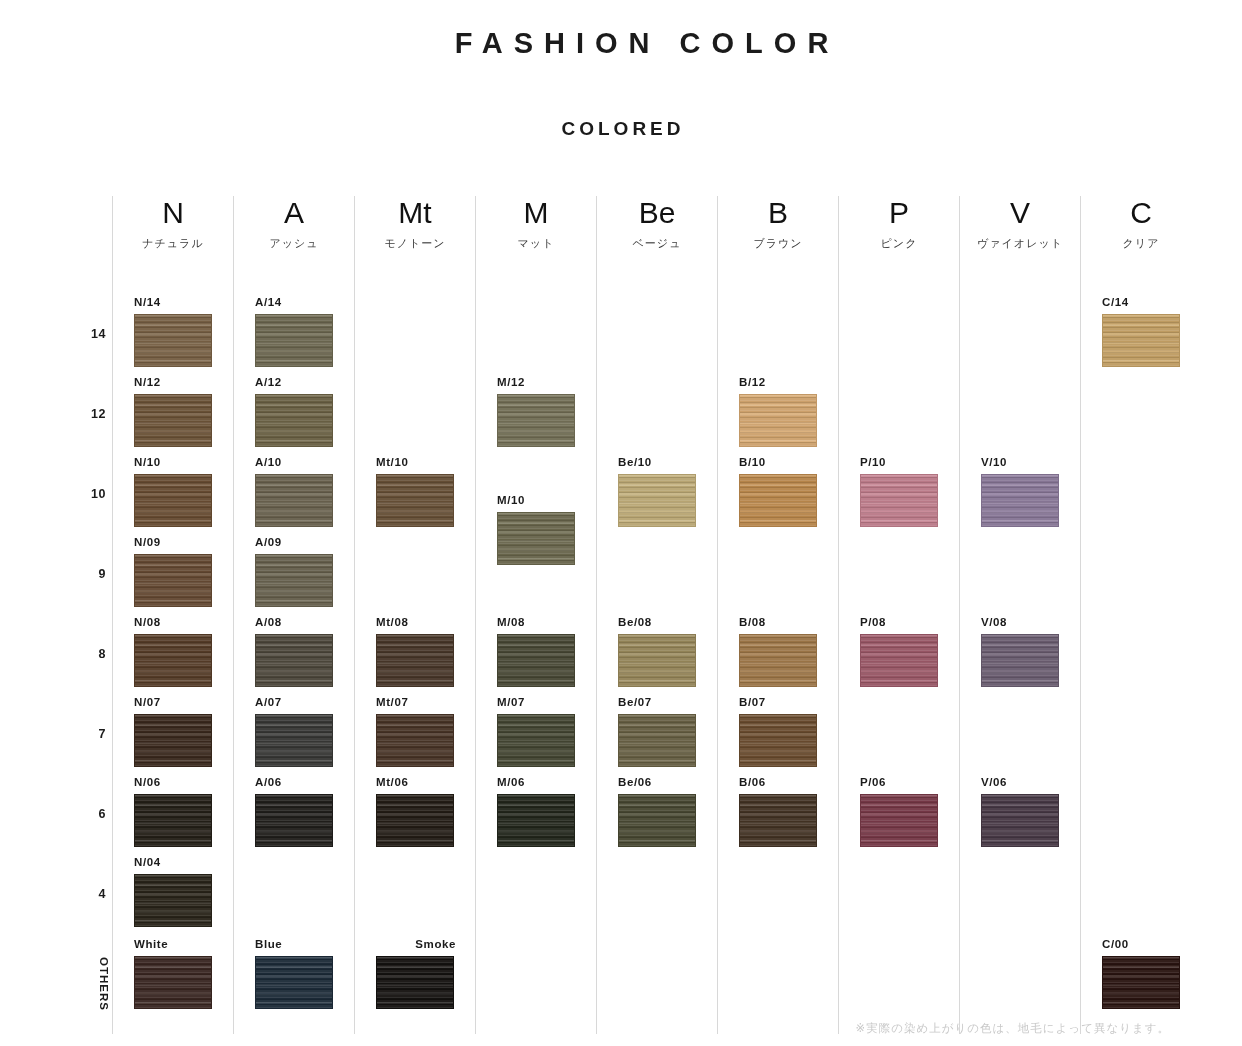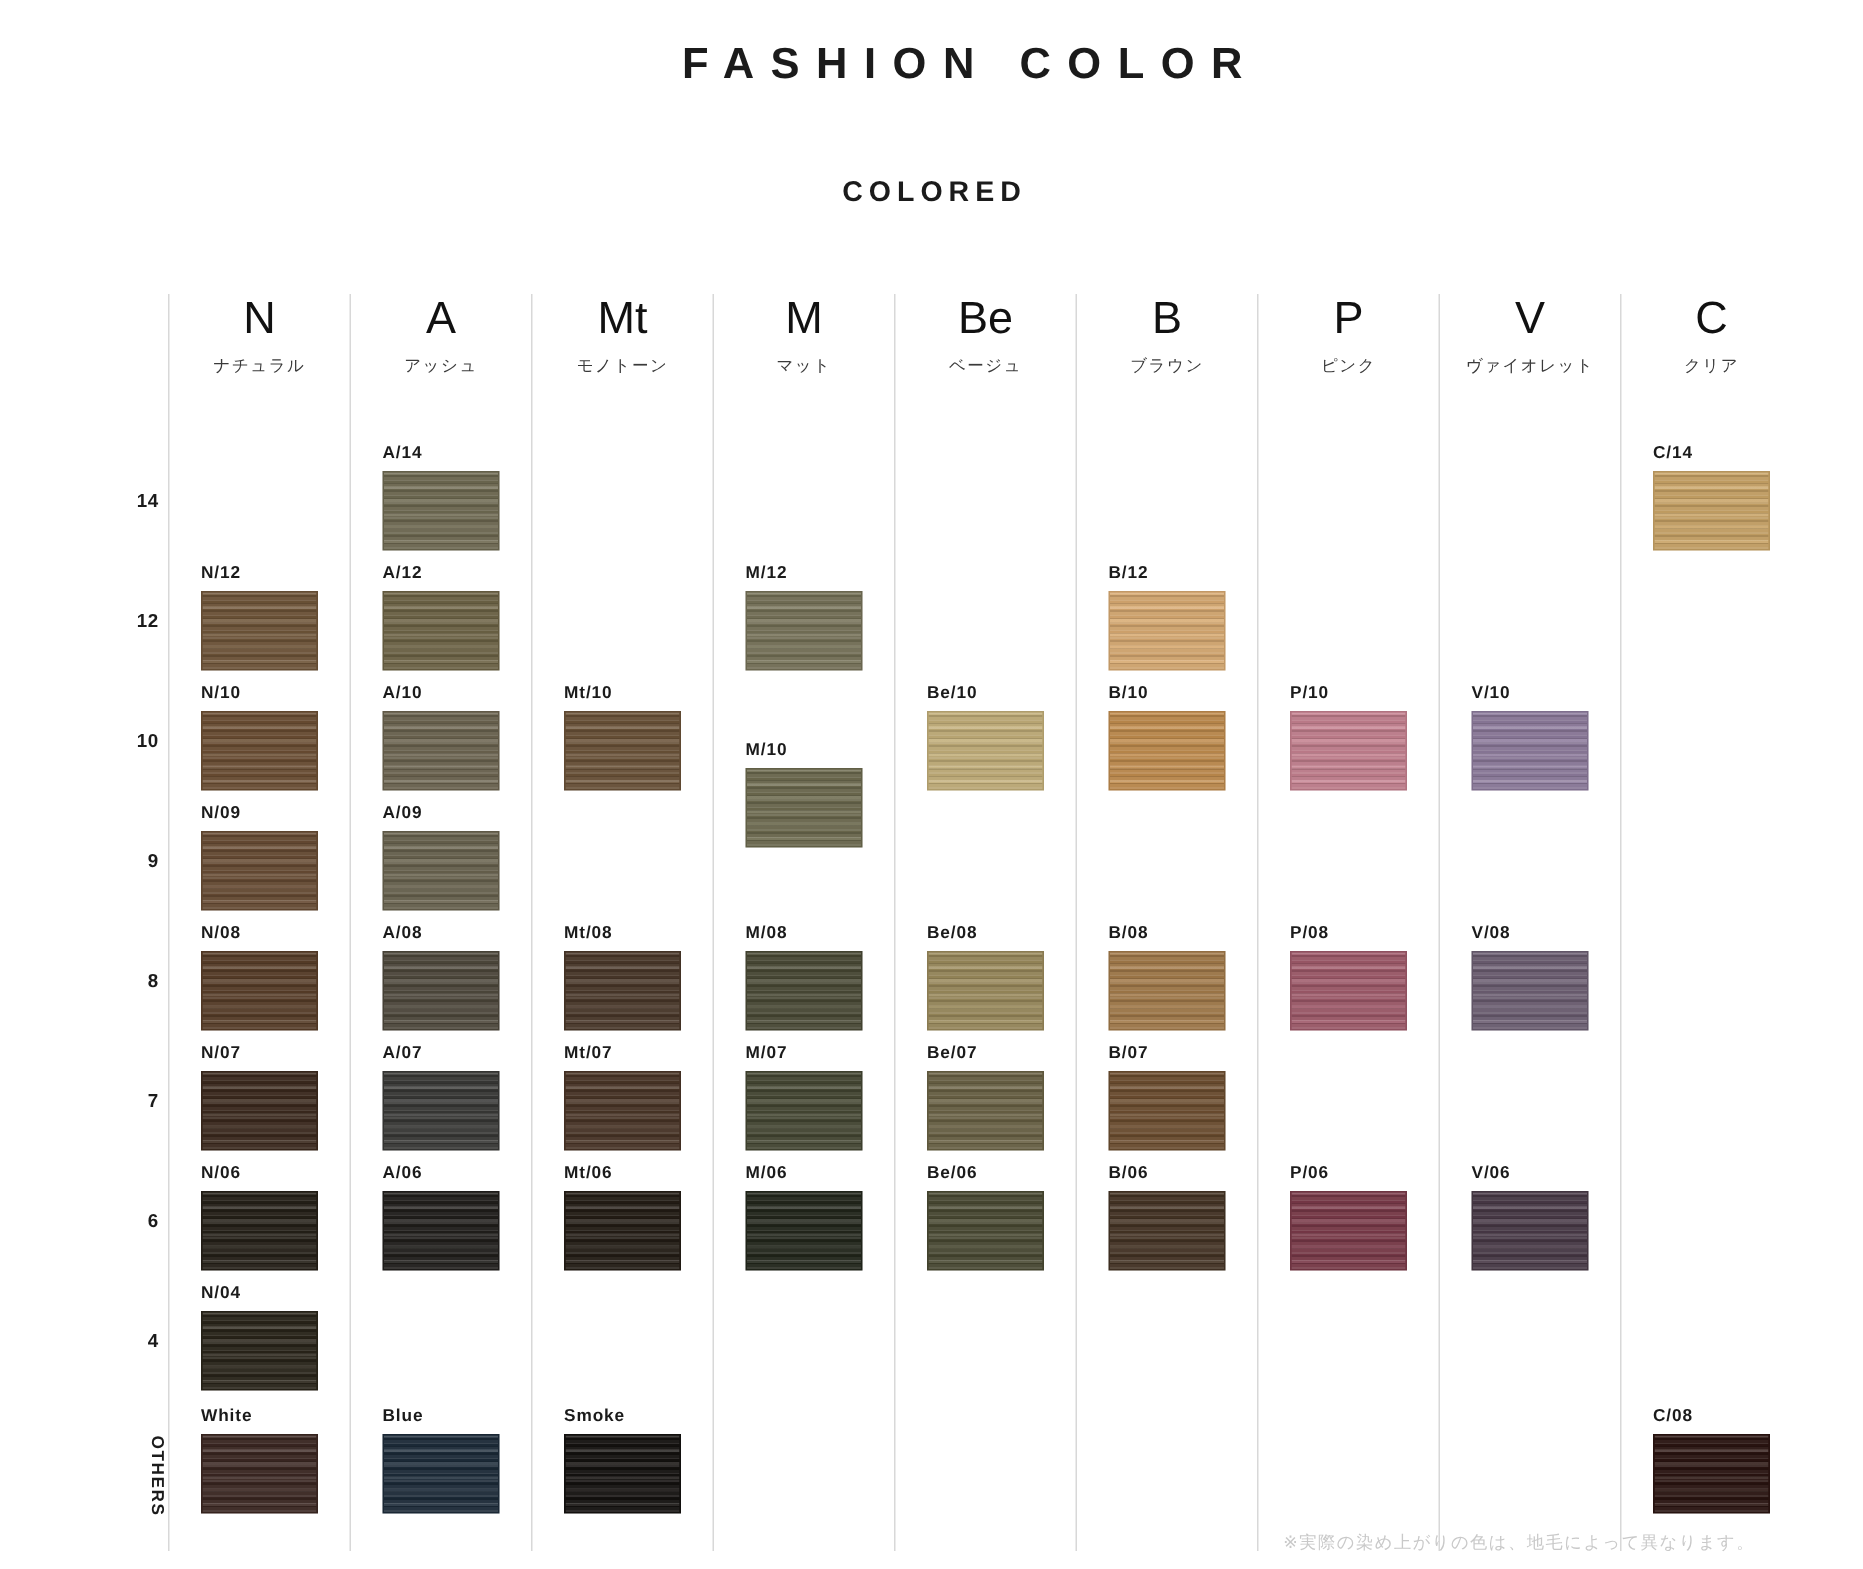--- a/index.html
+++ b/index.html
@@ -171,20 +171,26 @@
       <div class="axis-tick" style="top: 611px;">6</div>
       <div class="axis-tick" style="top: 691px;">4</div>
       <div class="axis-tick vertical" style="top: 761px;">OTHERS</div>
     </div>
   <div class="cols" id="cols">
       <div class="col" style="left: 0px;">
         <div class="col-head">
           <div class="col-code">N</div>
           <div class="col-jp">ナチュラル</div>
         </div>
+        <div class="cell" style="top: 100px;">
+          <div class="cell-label">N/14</div>
+          <div class="swatch" style="background: rgb(123, 99, 70);">
+            <div class="tex"></div>
+          </div>
+        </div>
         <div class="cell" style="top: 180px;">
           <div class="cell-label">N/12</div>
           <div class="swatch" style="background: rgb(111, 85, 57);">
             <div class="tex"></div>
           </div>
         </div>
         <div class="cell" style="top: 260px;">
           <div class="cell-label">N/10</div>
           <div class="swatch" style="background: rgb(107, 78, 51);">
             <div class="tex"></div>
@@ -303,21 +309,21 @@
           <div class="swatch" style="background: rgb(74, 53, 39);">
             <div class="tex"></div>
           </div>
         </div>
         <div class="cell" style="top: 580px;">
           <div class="cell-label">Mt/06</div>
           <div class="swatch" style="background: rgb(36, 29, 22);">
             <div class="tex"></div>
           </div>
         </div>
-        <div class="cell" style="top: 742px;">
+        <div class="cell" style="top: 742px; text-align: right;">
           <div class="cell-label">Smoke</div>
           <div class="swatch" style="background: rgb(21, 18, 16);">
             <div class="tex"></div>
           </div>
         </div>
       </div>
       <div class="col" style="left: 363px;">
         <div class="col-head">
           <div class="col-code">M</div>
           <div class="col-jp">マット</div>
@@ -472,21 +478,21 @@
           <div class="col-code">C</div>
           <div class="col-jp">クリア</div>
         </div>
         <div class="cell" style="top: 100px;">
           <div class="cell-label">C/14</div>
           <div class="swatch" style="background: rgb(201, 164, 103);">
             <div class="tex"></div>
           </div>
         </div>
         <div class="cell" style="top: 742px;">
-          <div class="cell-label">C/08</div>
+          <div class="cell-label">C/00</div>
           <div class="swatch" style="background: rgb(43, 21, 17);">
             <div class="tex"></div>
           </div>
         </div>
       </div>
     </div>
   <div class="footnote">※実際の染め上がりの色は、地毛によって異なります。</div>
 </div>
 
 </body></html>

